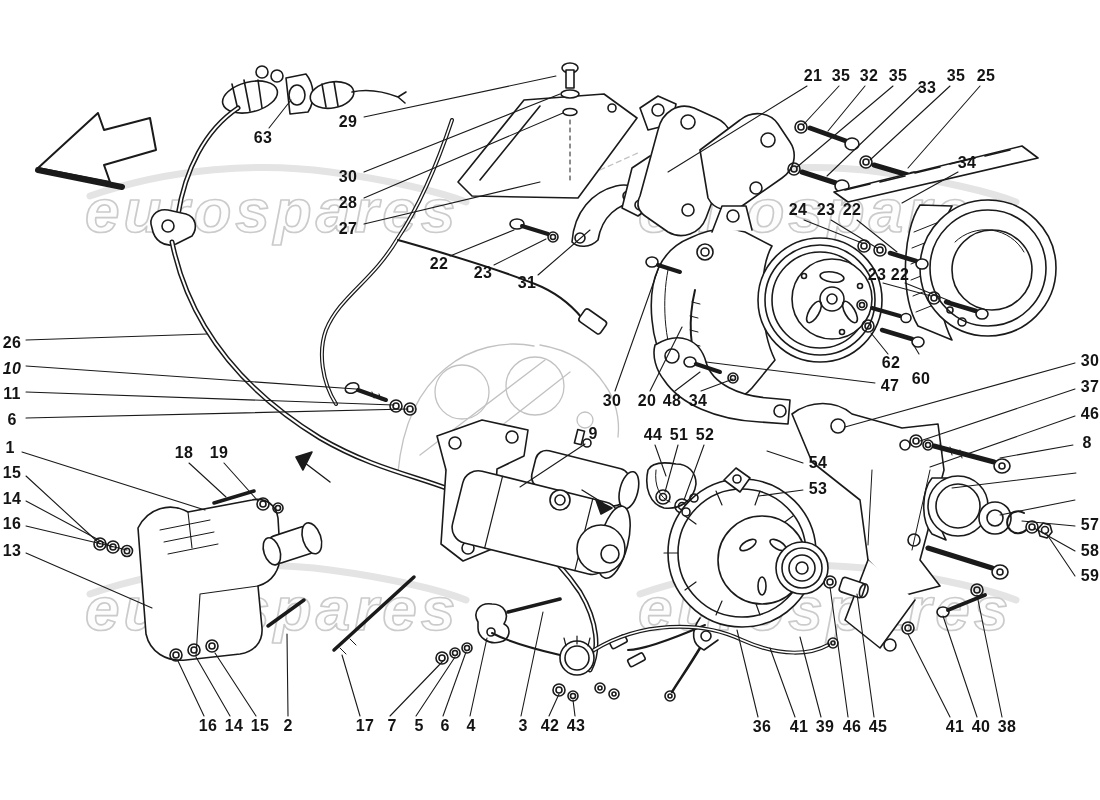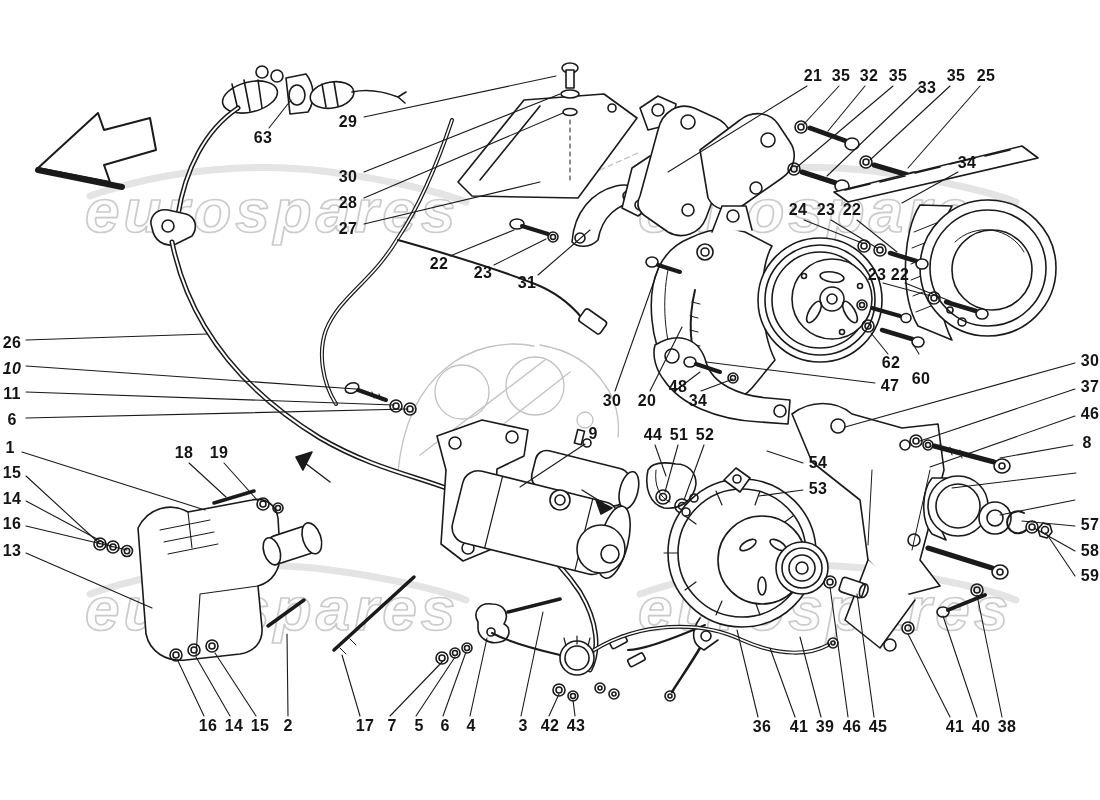--- a/index.html
+++ b/index.html
@@ -473,21 +473,21 @@
       <div class="callout" style="left: 798px; top: 210px;">24</div>
       <div class="callout" style="left: 826px; top: 210px;">23</div>
       <div class="callout" style="left: 852px; top: 210px;">22</div>
       <div class="callout" style="left: 877px; top: 275px;">23</div>
       <div class="callout" style="left: 900px; top: 275px;">22</div>
       <div class="callout" style="left: 891px; top: 363px;">62</div>
       <div class="callout" style="left: 921px; top: 363px; margin-top: 16px;">60</div>
       <div class="callout" style="left: 890px; top: 386px;">47</div>
       <div class="callout" style="left: 612px; top: 401px;">30</div>
       <div class="callout" style="left: 647px; top: 401px;">20</div>
-      <div class="callout" style="left: 672px; top: 387px; margin-left: 6px;">48</div>
+      <div class="callout" style="left: 672px; top: 401px;">48</div>
       <div class="callout" style="left: 698px; top: 401px;">34</div>
       <div class="callout" style="left: 1090px; top: 361px;">30</div>
       <div class="callout" style="left: 1090px; top: 387px;">37</div>
       <div class="callout" style="left: 1090px; top: 414px;">46</div>
       <div class="callout" style="left: 1087px; top: 443px;">8</div>
       <div class="callout" style="left: 1091px; top: 472px; margin-left: 24px;">55</div>
       <div class="callout" style="left: 1090px; top: 499px; margin-left: 48px;">56</div>
       <div class="callout" style="left: 1090px; top: 525px;">57</div>
       <div class="callout" style="left: 1090px; top: 551px;">58</div>
       <div class="callout" style="left: 1090px; top: 576px;">59</div>

